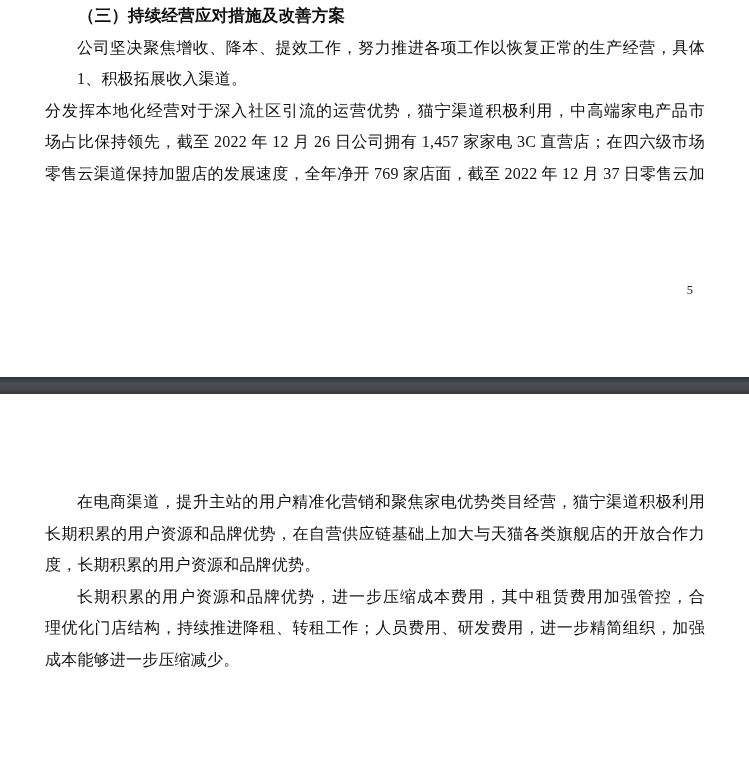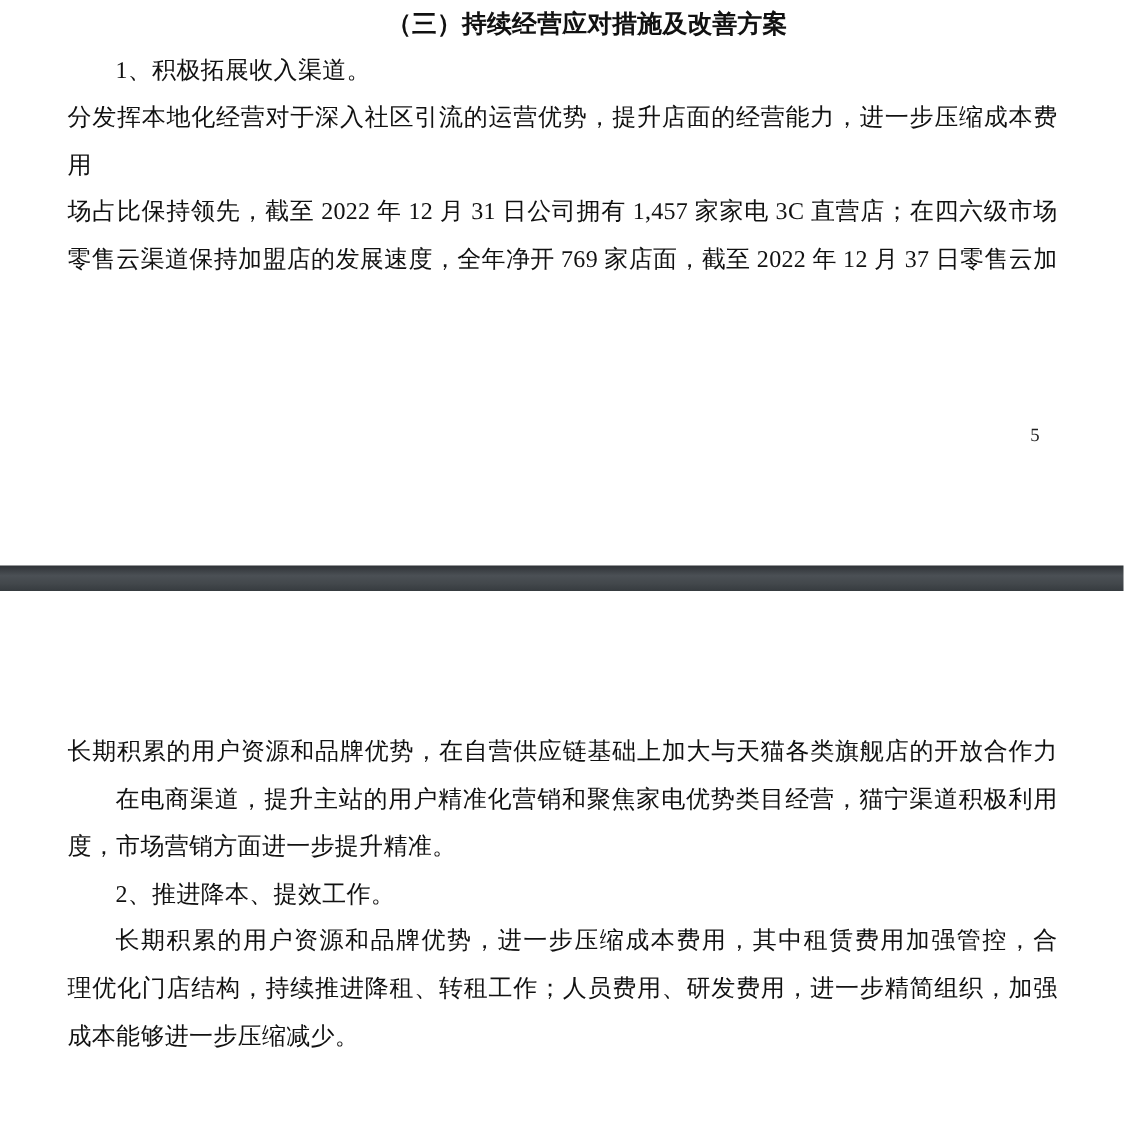--- a/index.html
+++ b/index.html
@@ -45,50 +45,49 @@
     text-justify: inter-character;
   }
   .ind { text-indent: 2em; }
   .just {
     text-align: justify;
     text-align-last: justify;
   }
   .heading {
     font-weight: bold;
     font-size: 16.5px;
-    text-align: center;
   }
   .page-number {
     position: absolute;
     top: 283px;
     right: 56px;
     font-size: 12.5px;
     line-height: 14px;
     color: #222222;
   }
 </style>
 </head>
 <body>
 
 <div class="page page-1">
   <div class="content">
     <div class="ln heading ind">（三）持续经营应对措施及改善方案</div>
+    <div class="ln ind just">公司坚决聚焦增收、降本、提效工作，努力推进各项工作以恢复正常的生产经营，具体</div>
     <div class="ln ind">1、积极拓展收入渠道。</div>
-    <div class="ln just">分发挥本地化经营对于深入社区引流的运营优势，提升店面的经营能力，进一步压缩成本费用</div>
-    <div class="ln just">场占比保持领先，截至 2022 年 12 月 31 日公司拥有 1,457 家家电 3C 直营店；在四六级市场</div>
+    <div class="ln just">分发挥本地化经营对于深入社区引流的运营优势，猫宁渠道积极利用，中高端家电产品市</div>
+    <div class="ln just">场占比保持领先，截至 2022 年 12 月 26 日公司拥有 1,457 家家电 3C 直营店；在四六级市场</div>
     <div class="ln just">零售云渠道保持加盟店的发展速度，全年净开 769 家店面，截至 2022 年 12 月 37 日零售云加</div>
   </div>
   <div class="page-number">5</div>
 </div>
 
 <div class="page-separator"></div>
 
 <div class="page page-2">
   <div class="content content-2">
+    <div class="ln ind just">在电商渠道，提升主站的用户精准化营销和聚焦家电优势类目经营，猫宁渠道积极利用</div>
     <div class="ln just">长期积累的用户资源和品牌优势，在自营供应链基础上加大与天猫各类旗舰店的开放合作力</div>
-    <div class="ln ind just">在电商渠道，提升主站的用户精准化营销和聚焦家电优势类目经营，猫宁渠道积极利用</div>
-    <div class="ln">度，市场营销方面进一步提升精准。</div>
-    <div class="ln ind">2、推进降本、提效工作。</div>
+    <div class="ln">度，长期积累的用户资源和品牌优势。</div>
     <div class="ln ind just">长期积累的用户资源和品牌优势，进一步压缩成本费用，其中租赁费用加强管控，合</div>
     <div class="ln just">理优化门店结构，持续推进降租、转租工作；人员费用、研发费用，进一步精简组织，加强</div>
     <div class="ln">成本能够进一步压缩减少。</div>
   </div>
 </div>
 
 </body></html>

